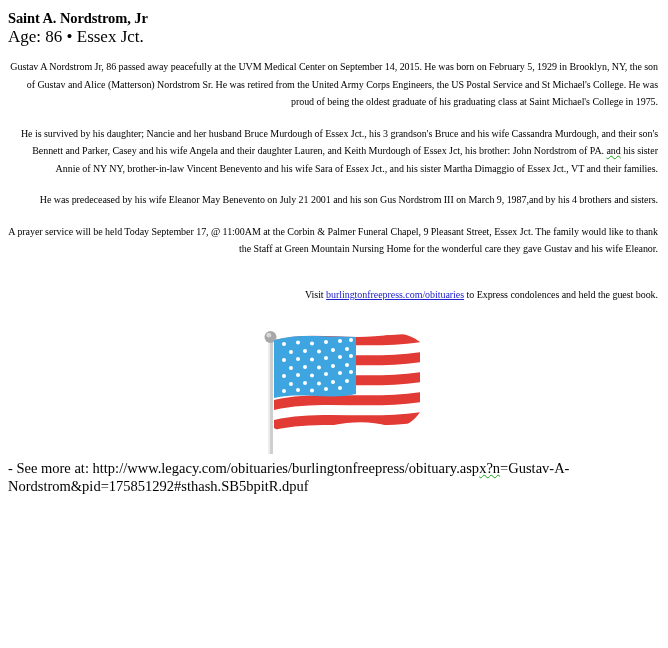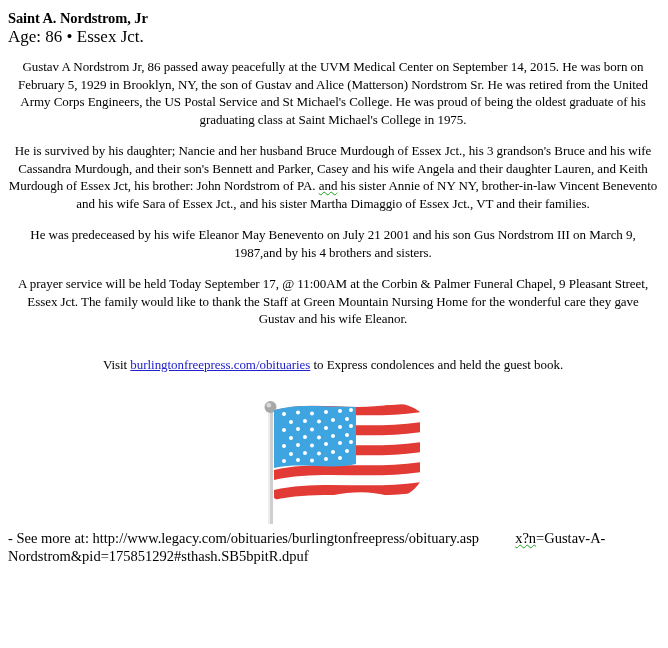--- a/index.html
+++ b/index.html
@@ -29,25 +29,25 @@
     line-height: 18px;
     margin: 0 0 0 0;
     letter-spacing: -0.1px;
   }
   .age-location {
     font-size: 17px;
     line-height: 19px;
     margin: 0;
   }
   .para {
-    font-size: 13px;
+    font-size: 10px;
     line-height: 17.5px;
     margin: 0;
     padding: 0;
-    text-align: center;
+    text-align: right;
     letter-spacing: -0.05px;
   }
   .para-spacer {
     height: 14px;
   }
   .small-spacer {
     height: 12px;
   }
   .grammar-flag {
     text-decoration-line: underline;
@@ -55,21 +55,20 @@
     text-decoration-color: #19a319;
     text-decoration-thickness: 1px;
     text-underline-offset: 1px;
   }
   .spell-flag {
     text-decoration-line: underline;
     text-decoration-style: wavy;
     text-decoration-color: #19a319;
     text-decoration-thickness: 1px;
     text-underline-offset: 1px;
-    margin-left: 36px;
   }
   .obit-link {
     color: #2020cc;
     text-decoration: underline;
     cursor: pointer;
     margin-top: 29px;
   }
   .flag-block {
     width: 100%;
     text-align: center;

